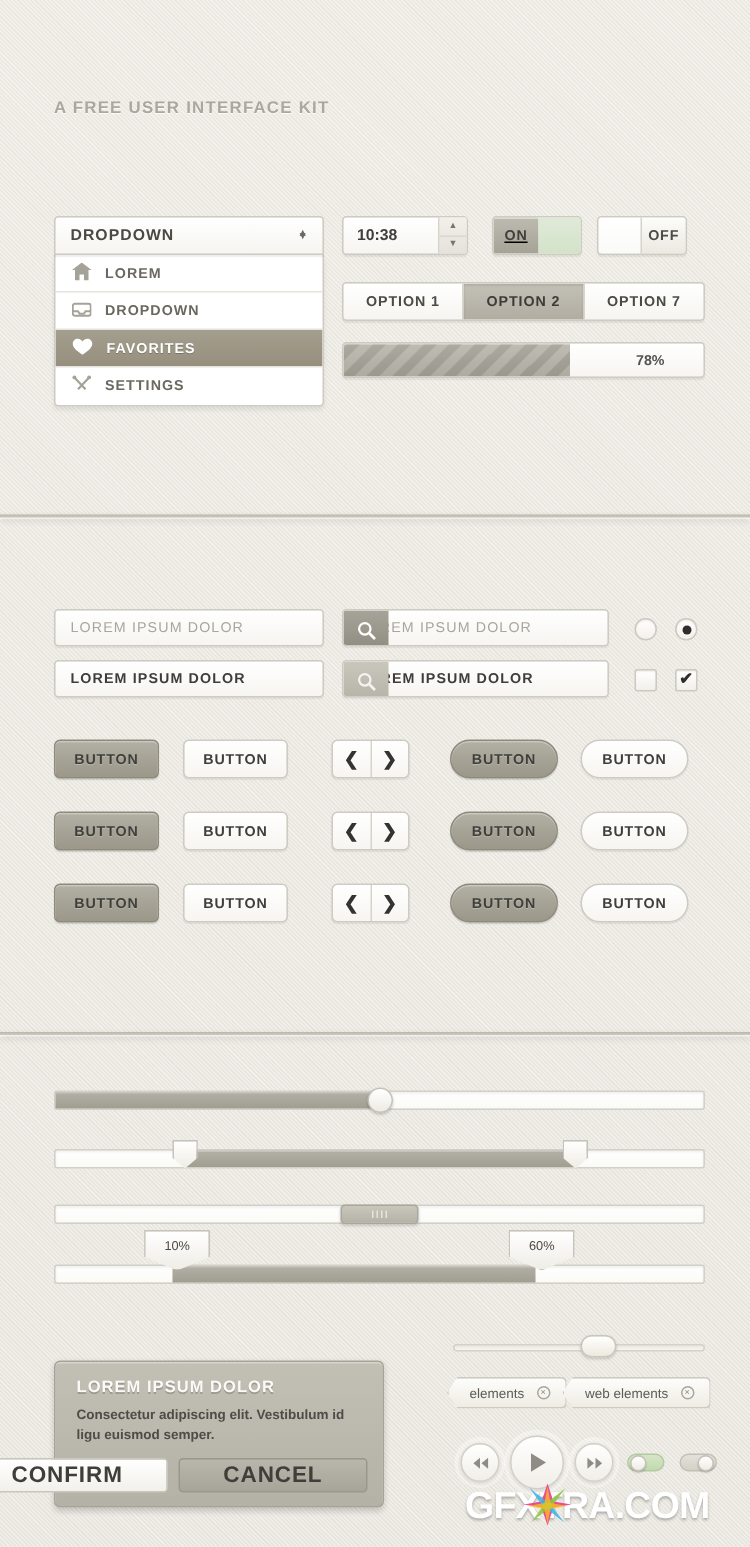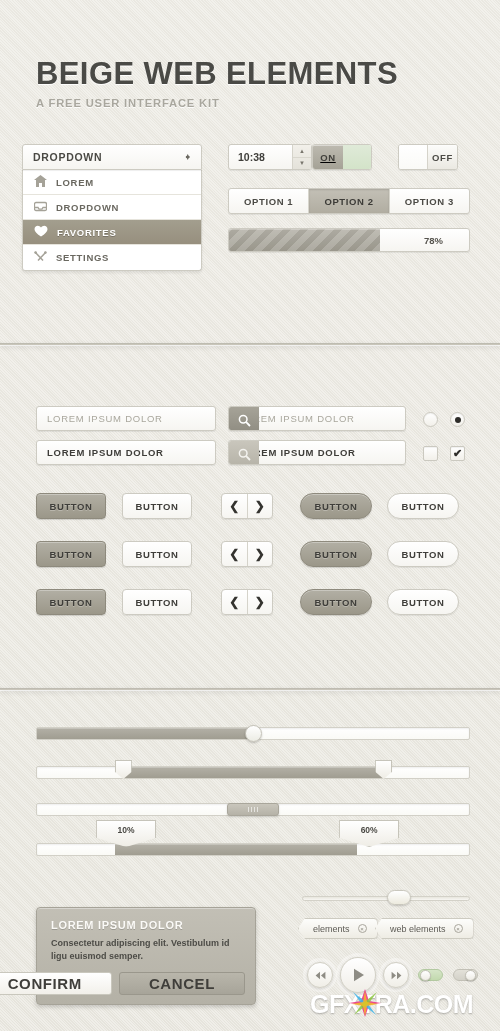--- a/index.html
+++ b/index.html
@@ -50,21 +50,21 @@
     box-shadow: 0 1px 1px rgba(0,0,0,.07), inset 0 1px 0 rgba(255,255,255,.9);
   }
   .gray {
     background: linear-gradient(180deg,#b2afa4 0%,#9b9789 100%);
     border: 1px solid #8e8a7d;
     box-shadow: 0 1px 1px rgba(0,0,0,.14), inset 0 1px 0 rgba(255,255,255,.30);
     color: #41403c;
   }
 
   
-  .dropdown { position: absolute; left: 22px; top: 144px; width: 180px; }
+  .dropdown { position: absolute; left: 36px; top: 144px; width: 180px; }
   .dd-head {
     height: 26px; display: flex; align-items: center; padding: 0 10px;
     font-size: 10.5px; font-weight: bold; color: #4a4944; letter-spacing: .7px;
     position: relative;
     border-radius: 3px 3px 0 0;
   }
   .dd-arrows { position: absolute; right: 9px; top: 50%; transform: translateY(-50%);
     display: flex; flex-direction: column; gap: 2px; line-height: 0; }
   .dd-arrows span { font-size: 7px; color: #6c6a63; }
   .dd-list { border: 1px solid #cdcbc2; border-top: none;
@@ -87,21 +87,21 @@
   .spin-btns { width: 19px; height: 100%; border-left: 1px solid #d5d3ca;
     display: flex; flex-direction: column;
     background: linear-gradient(180deg,#f2f0ea,#e4e2da); }
   .spin-btns div { flex: 1; display: flex; align-items: center; justify-content: center;
     font-size: 6px; color: #78756c; }
   .spin-btns div:first-child { border-bottom: 1px solid #d9d7ce; }
 
   
   .tg { position: absolute; height: 26px; width: 60px; display: flex; align-items: stretch;
     overflow: hidden; }
-  .tg.on  { left: 312px; top: 144px; text-decoration: underline; }
+  .tg.on  { left: 328px; top: 144px; text-decoration: underline; }
   .tg.off { left: 398px; top: 144px; }
   .tg .knob { width: 30px; display: flex; align-items: center; justify-content: center;
     font-size: 9.5px; font-weight: bold; letter-spacing: .6px; color: #41403c;
     background: linear-gradient(180deg,#bdbab0 0%,#a5a296 100%);
     box-shadow: inset 0 1px 0 rgba(255,255,255,.45); }
   .tg .track { flex: 1; }
   .tg.on .track { background: linear-gradient(180deg,#dfead8 0%,#d3e3c9 100%); }
   .tg.off .track { background: linear-gradient(180deg,#ffffff 0%,#fafaf7 100%); }
   .tg.off .knob { order: 2; background: linear-gradient(180deg,#fcfcfa 0%,#ebe9e2 100%);
     border-left: 1px solid #d5d3ca; color: #4c4b46; }
@@ -180,27 +180,27 @@
   .sl-pin { position: absolute; width: 17px; height: 19px;
     background: linear-gradient(180deg,#ffffff 0%,#eeece4 100%);
     border: 1px solid #c6c4ba; border-bottom: none;
     box-shadow: 0 1px 2px rgba(0,0,0,.16);
     clip-path: polygon(0 0, 100% 0, 100% 62%, 50% 100%, 0 62%); }
   .sl-grip { position: absolute; width: 52px; height: 13px; border-radius: 3px;
     background: linear-gradient(180deg,#c9c6bc 0%,#b5b2a7 100%);
     border: 1px solid #a9a69b; display: flex; align-items: center; justify-content: center;
     gap: 2px; box-shadow: 0 1px 2px rgba(0,0,0,.16); }
   .sl-grip i { width: 1px; height: 5px; background: rgba(255,255,255,.6); display: block; }
-  .sl-badge { position: absolute; width: 60px; height: 27px;
+  .sl-badge { position: absolute; width: 44px; height: 27px;
     background: linear-gradient(180deg,#ffffff 0%,#efedE6 100%);
     border: 1px solid #c6c4ba;
     box-shadow: 0 1px 2px rgba(0,0,0,.15);
     clip-path: polygon(0 0, 100% 0, 100% 66%, 50% 100%, 0 66%);
     display: flex; align-items: flex-start; justify-content: center;
-    padding-top: 4px; font-size: 8.5px; font-weight: bold; color: #4a4944; }
+    padding-top: 4px; font-size: 8.5px; font-weight: normal; color: #4a4944; }
 
   
   .dialog { position: absolute; left: 36px; top: 907px; width: 220px; height: 98px;
     background: linear-gradient(180deg,#c2bfb5 0%,#b4b1a6 100%);
     border: 1px solid #a6a398; border-radius: 4px;
     box-shadow: 0 2px 4px rgba(0,0,0,.18), inset 0 1px 0 rgba(255,255,255,.35); }
   .dlg-title { padding: 11px 14px 0; font-size: 11px; font-weight: bold; color: #fbfaf7;
     letter-spacing: .7px; text-shadow: 0 1px 0 rgba(0,0,0,.18); }
   .dlg-body { padding: 6px 14px 0; font-size: 9px; color: #4d4c47; line-height: 1.45; font-weight: bold; }
   .dlg-acts { position: absolute; right: 10px; bottom: 9px; display: flex; gap: 7px; }
@@ -256,21 +256,20 @@
 </style>
 </head>
 <body>
 
 <div class="canvas"></div>
 
 <div class="divider d1"></div>
 <div class="divider d2"></div>
 
 <div class="header">
-  <div class="title">BEIGE WEB ELEMENTS</div>
   <div class="subtitle">A FREE USER INTERFACE KIT</div>
 </div>
 
 <div class="dropdown">
   <div class="dd-head ctl">
     <span>DROPDOWN</span>
     <span class="dd-arrows">
       <span>▲</span>
       <span>▼</span>
     </span>
@@ -327,21 +326,21 @@
   <div class="track"></div>
 </div>
 <div class="tg off ctl">
   <div class="track"></div>
   <div class="knob">OFF</div>
 </div>
 
 <div class="seg ctl">
   <div class="seg-i">OPTION 1</div>
   <div class="seg-i active">OPTION 2</div>
-  <div class="seg-i">OPTION 3</div>
+  <div class="seg-i">OPTION 7</div>
 </div>
 
 <div class="prog ctl">
   <div class="prog-fill" id="progFill" style="width: 63%;"></div>
   <div class="prog-label">78%</div>
 </div>
 
 <div class="inp ph ctl" style="left:36px;top:406px;width:180px;">LOREM IPSUM DOLOR</div>
 <div class="inp filled ctl" style="left:36px;top:440px;width:180px;">LOREM IPSUM DOLOR</div>
 

